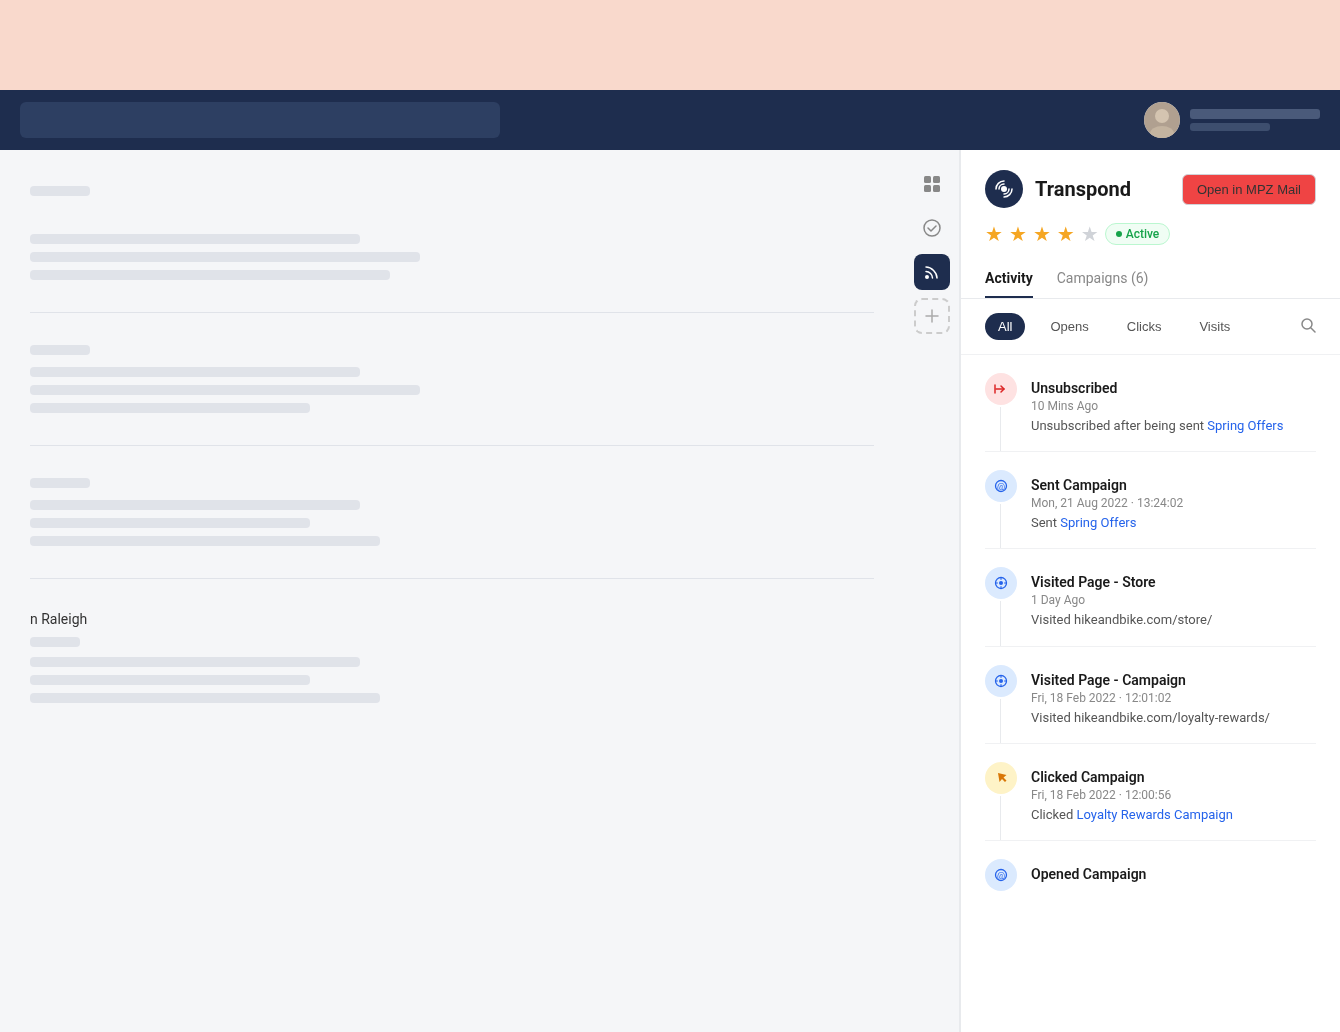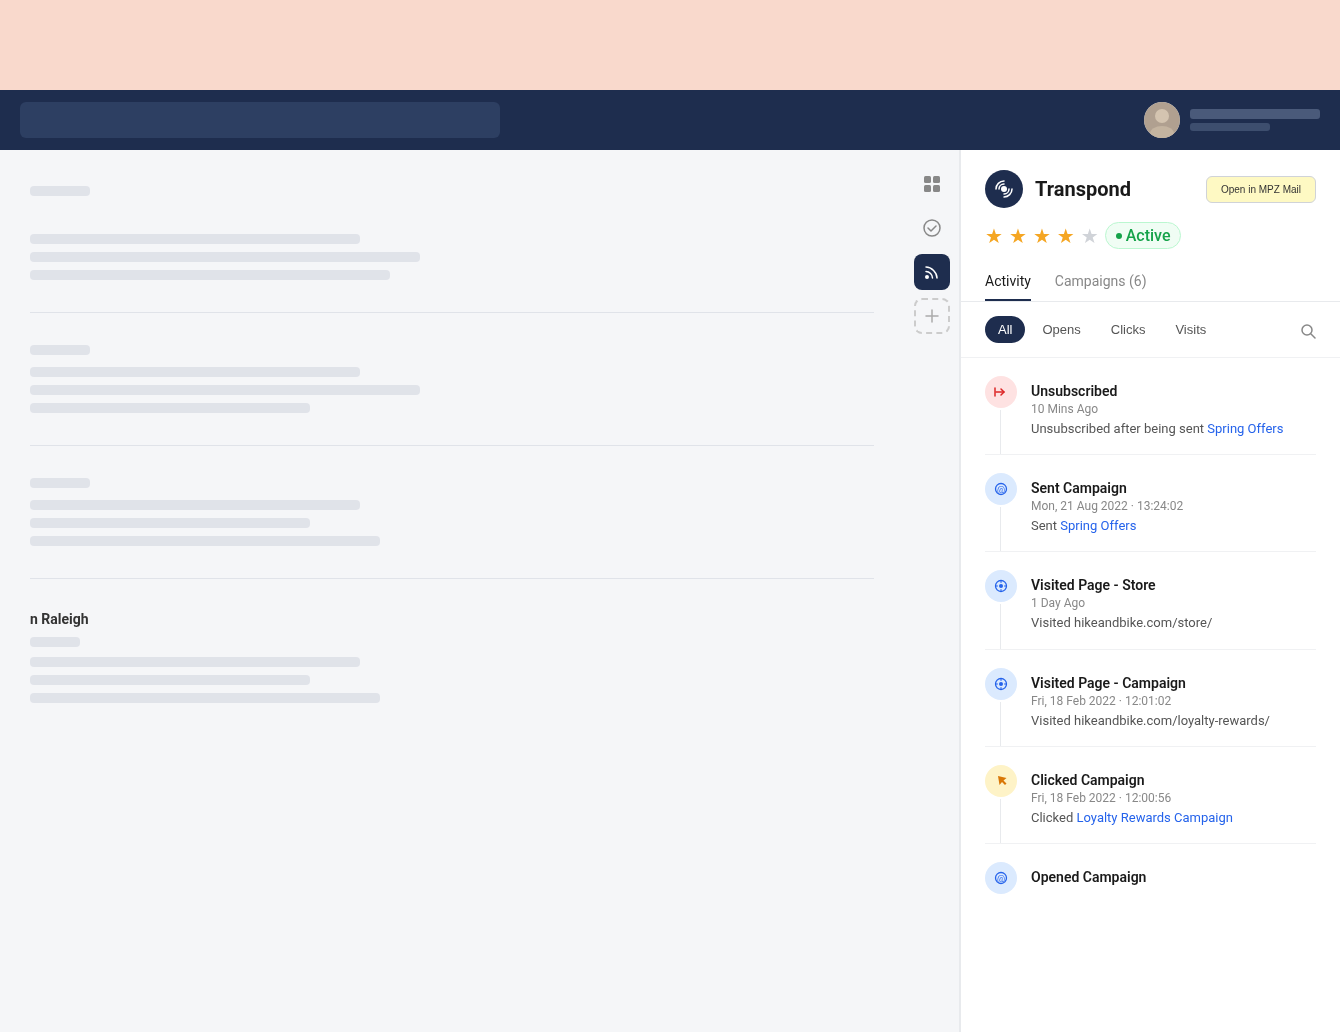--- a/index.html
+++ b/index.html
@@ -187,22 +187,22 @@
     .contact-name {
       font-size: 20px;
       font-weight: 700;
       color: #1a1a1a;
     }
 
     .open-btn {
       padding: 7px 14px;
       border: 1px solid #d0d3d8;
       border-radius: 6px;
-      background: #fef9c3;
-      font-size: 10px;
+      background: #ef4444;
+      font-size: 13px;
       color: #333;
       cursor: pointer;
       white-space: nowrap;
     }
 
     .stars-row {
       display: flex;
       align-items: center;
       gap: 6px;
       margin-bottom: 14px;
@@ -214,21 +214,21 @@
 
     .star.filled { color: #f5a623; }
     .star.empty { color: #d0d3d8; }
 
     .active-badge {
       background: #f0fdf4;
       color: #16a34a;
       border: 1px solid #bbf7d0;
       border-radius: 20px;
       padding: 3px 10px;
-      font-size: 16px;
+      font-size: 12px;
       font-weight: 500;
       display: flex;
       align-items: center;
       gap: 4px;
     }
 
     .active-dot {
       width: 6px;
       height: 6px;
       border-radius: 50%;
@@ -246,30 +246,30 @@
       margin-right: 24px;
       font-size: 14px;
       font-weight: 400;
       color: #888;
       cursor: pointer;
       border-bottom: 2px solid transparent;
     }
 
     .tab.active {
       color: #1a1a1a;
-      font-weight: 400;
+      font-weight: 700;
       border-bottom: 2px solid #1e2d4e;
     }
 
     
     .activity-filters {
       display: flex;
-      align-items: flex-end;
+      align-items: center;
       padding: 14px 24px;
-      gap: 4px;
+      gap: 12px;
       border-bottom: 1px solid #f0f1f3;
     }
 
     .filter-btn {
       padding: 5px 12px;
       border-radius: 20px;
       font-size: 13px;
       cursor: pointer;
       border: 1px solid transparent;
       font-weight: 500;
@@ -367,21 +367,21 @@
       line-height: 1.4;
     }
 
     .activity-link {
       color: #2563eb;
       cursor: pointer;
     }
 
     .raleigh-label {
       font-size: 14px;
-      font-weight: 700;
+      font-weight: 400;
       color: #333;
       margin-bottom: 10px;
     }
   </style>
 </head>
 <body>
 
 <div class="top-bg"></div>
 
 <div class="nav-bar">

